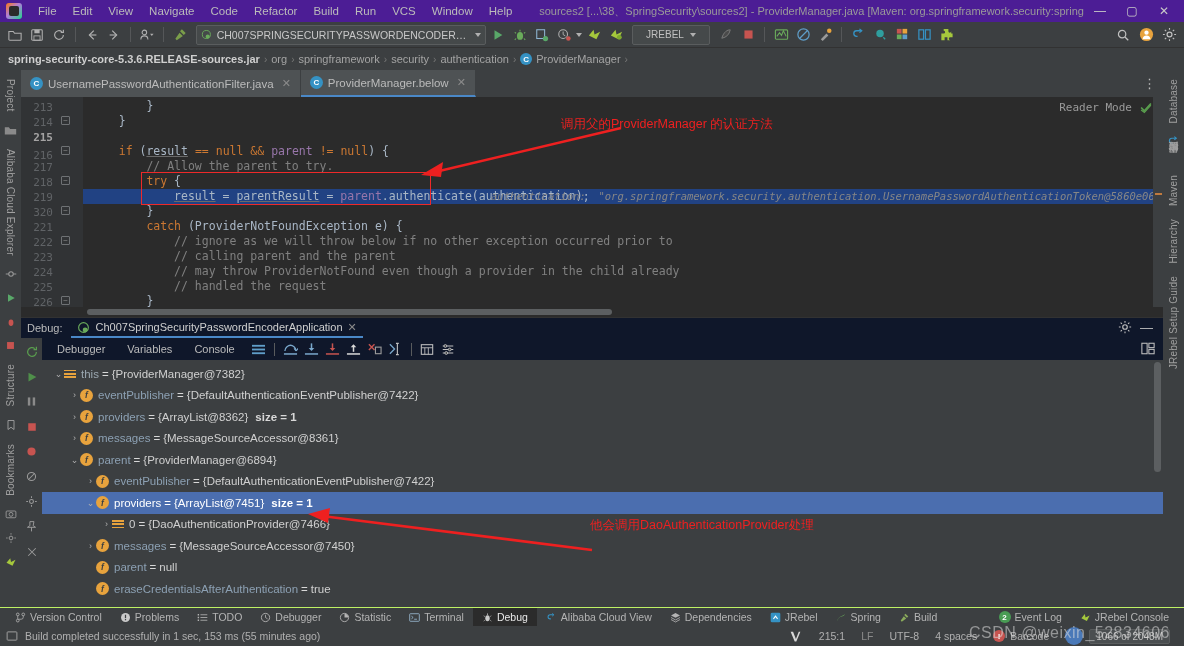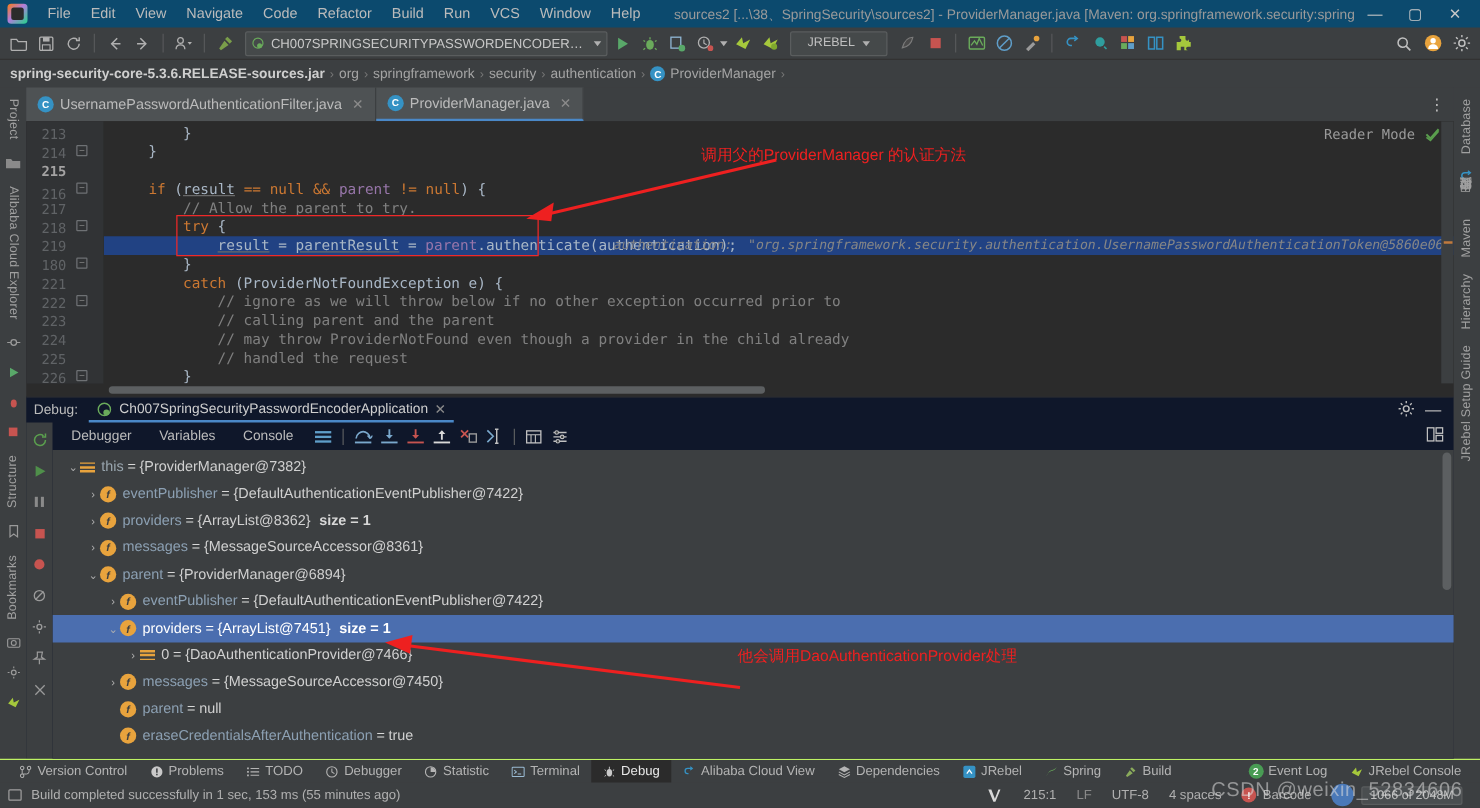--- a/index.html
+++ b/index.html
@@ -6,21 +6,21 @@
   html,body{
     width:1184px; height:646px; overflow:hidden;
     background:#3c3f41;
     font-family:"Liberation Sans", sans-serif;
     font-size:11px; color:#bbbbbb;
     -webkit-font-smoothing:antialiased;
   }
   .app{position:relative;width:1184px;height:646px;display:flex;flex-direction:column;}
 
   
-  .menubar{height:22px;background:#0c4a6e;display:flex;align-items:center;padding:0 4px;flex:0 0 22px;position:relative;}
+  .menubar{height:22px;background:#4c1d95;display:flex;align-items:center;padding:0 4px;flex:0 0 22px;position:relative;}
   .logo{width:16px;height:16px;margin:0 8px 0 2px;border-radius:3px;
     background:linear-gradient(135deg,#f97a12 0%,#b07ddb 45%,#21d789 100%);
     position:relative;flex:0 0 16px;}
   .logo::after{content:"";position:absolute;left:3px;top:3px;width:10px;height:10px;background:#2b2b2b;border-radius:2px;}
   .menuitem{padding:3px 8px;color:#bbbbbb;font-size:11.5px;white-space:nowrap;cursor:default;}
   .winbtns{margin-left:auto;display:flex;align-items:center;gap:0;z-index:3;}
   .winbtn{width:32px;height:22px;display:flex;align-items:center;justify-content:center;color:#c8c8c8;font-size:12px;}
 
   
   .toolbar{height:26px;background:#3c3f41;display:flex;align-items:center;padding:0 5px;gap:2px;flex:0 0 26px;
@@ -425,37 +425,37 @@
     <div class="centercol">
 
       <div class="tabsbar">
         <div class="etab">
           <span class="ji">C</span>
           <span>UsernamePasswordAuthenticationFilter.java</span>
           <span class="x">✕</span>
         </div>
         <div class="etab active">
           <span class="ji">C</span>
-          <span>ProviderManager.java</span>
+          <span>ProviderManager.below</span>
           <span class="x">✕</span>
         </div>
         <div class="dots">⋮</div>
       </div>
 
       <div class="editorwrap">
 
         <div class="gutter">
           <div class="gutternum" style="top:4px;">213</div>
           <div class="gutternum" style="top:19px;">214</div>
           <div class="gutternum" style="top:34px;color:#a4a3a3;font-weight:bold;">215</div>
           <div class="gutternum" style="top:52px;">216</div>
           <div class="gutternum" style="top:64px;">217</div>
           <div class="gutternum" style="top:79px;text-align:right;">218</div>
           <div class="gutternum" style="top:94px;">219</div>
-          <div class="gutternum" style="top:109px;">180</div>
+          <div class="gutternum" style="top:109px;">320</div>
           <div class="gutternum" style="top:124px;">221</div>
           <div class="gutternum" style="top:139px;">222</div>
           <div class="gutternum" style="top:154px;">223</div>
           <div class="gutternum" style="top:169px;">224</div>
           <div class="gutternum" style="top:184px;">225</div>
           <div class="gutternum" style="top:199px;">226</div>
           <div class="foldcol">
             <div class="foldmark" style="top:19px;">−</div>
             <div class="foldmark" style="top:49px;">−</div>
             <div class="foldmark" style="top:79px;">−</div>

